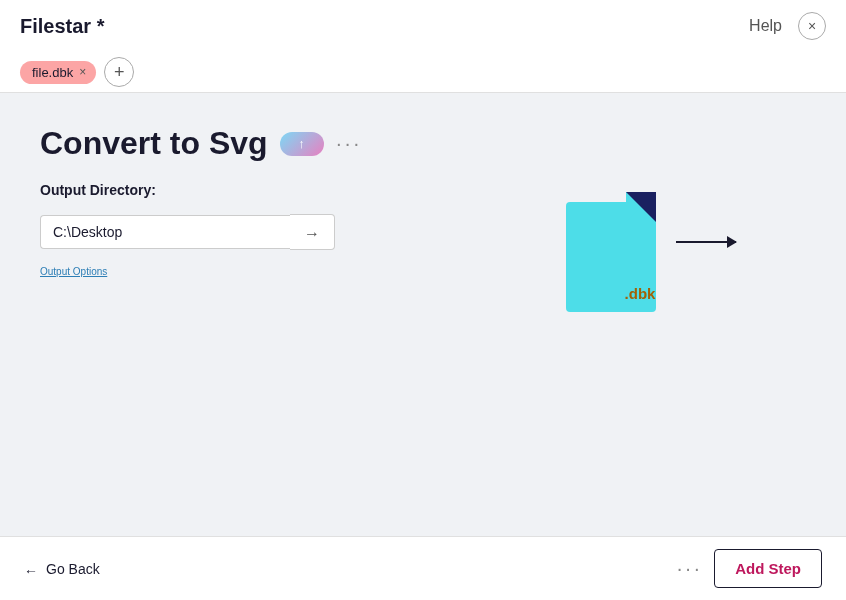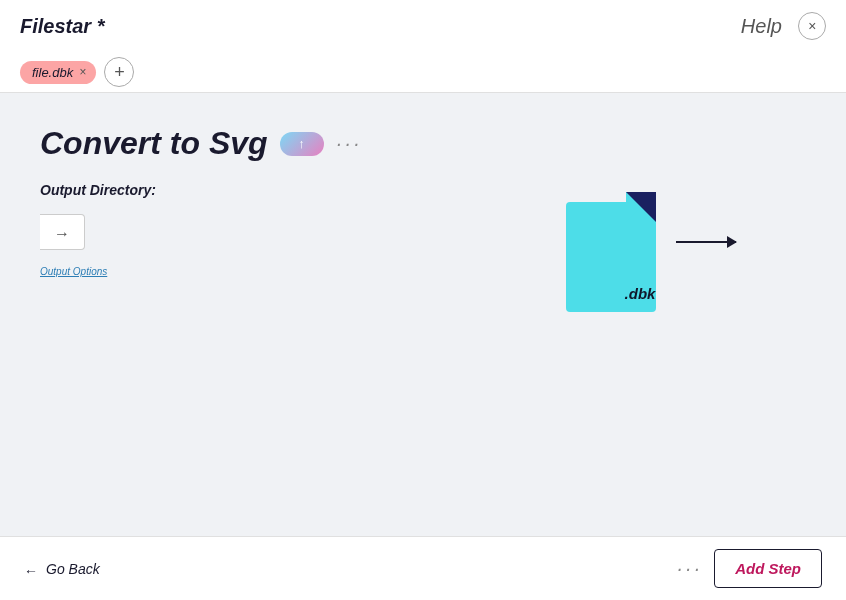--- a/index.html
+++ b/index.html
@@ -1,15 +1,15 @@
 <!DOCTYPE html>
 <html><head>
   <meta charset="utf-8">
   <style>
-    * { box-sizing: border-box; margin: 0; padding: 0; font-style: italic; }
+    * { box-sizing: border-box; margin: 0; padding: 0; }
     body {
       font-family: -apple-system, BlinkMacSystemFont, 'Segoe UI', sans-serif;
       background: #f0f2f5;
       width: 846px;
       height: 600px;
       overflow: hidden;
       display: flex;
       flex-direction: column;
     }
 
@@ -31,21 +31,21 @@
       font-size: 20px;
       font-weight: 700;
       color: #1a1a2e;
     }
     .header-right {
       display: flex;
       align-items: center;
       gap: 16px;
     }
     .help-link {
-      font-size: 20px;
+      font-size: 16px;
       color: #555;
       text-decoration: none;
       cursor: pointer;
       margin-left: 34px;
     }
     .close-btn {
       width: 28px;
       height: 28px;
       border-radius: 50%;
       border: 1.5px solid #aaa;
@@ -207,21 +207,21 @@
       border-radius: 4px 4px 4px 4px;
     }
     .file-label {
       position: absolute;
       bottom: 10px;
       left: 0;
       right: 0;
       text-align: center;
       font-size: 15px;
       font-weight: 600;
-      color: #0f172a;
+      color: #a16207;
       padding-left: 48px;
     }
 
     
     .file-icon-source .file-body {
       background: #4ddde8;
     }
     .file-icon-source .file-corner-shape {
       position: absolute;
       top: 0;
@@ -368,20 +368,21 @@
     <div class="upload-toggle">
       <span class="upload-toggle-arrow">↑</span>
     </div>
     <span class="more-dots">···</span>
   </div>
 
   <div class="content-area">
     <div class="left-panel">
       <label class="output-dir-label">Output Directory:</label>
       <div class="output-dir-input-row">
+        <input class="output-dir-input" type="text" value="C:\Desktop" style="">
         <button class="browse-btn">→</button>
       </div>
       <a class="output-options-link">Output Options</a>
     </div>
 
     <div class="conversion-visual">
 
       <div class="file-icon file-icon-source">
         <div class="file-body"></div>
         <div class="file-corner-fold"></div>

